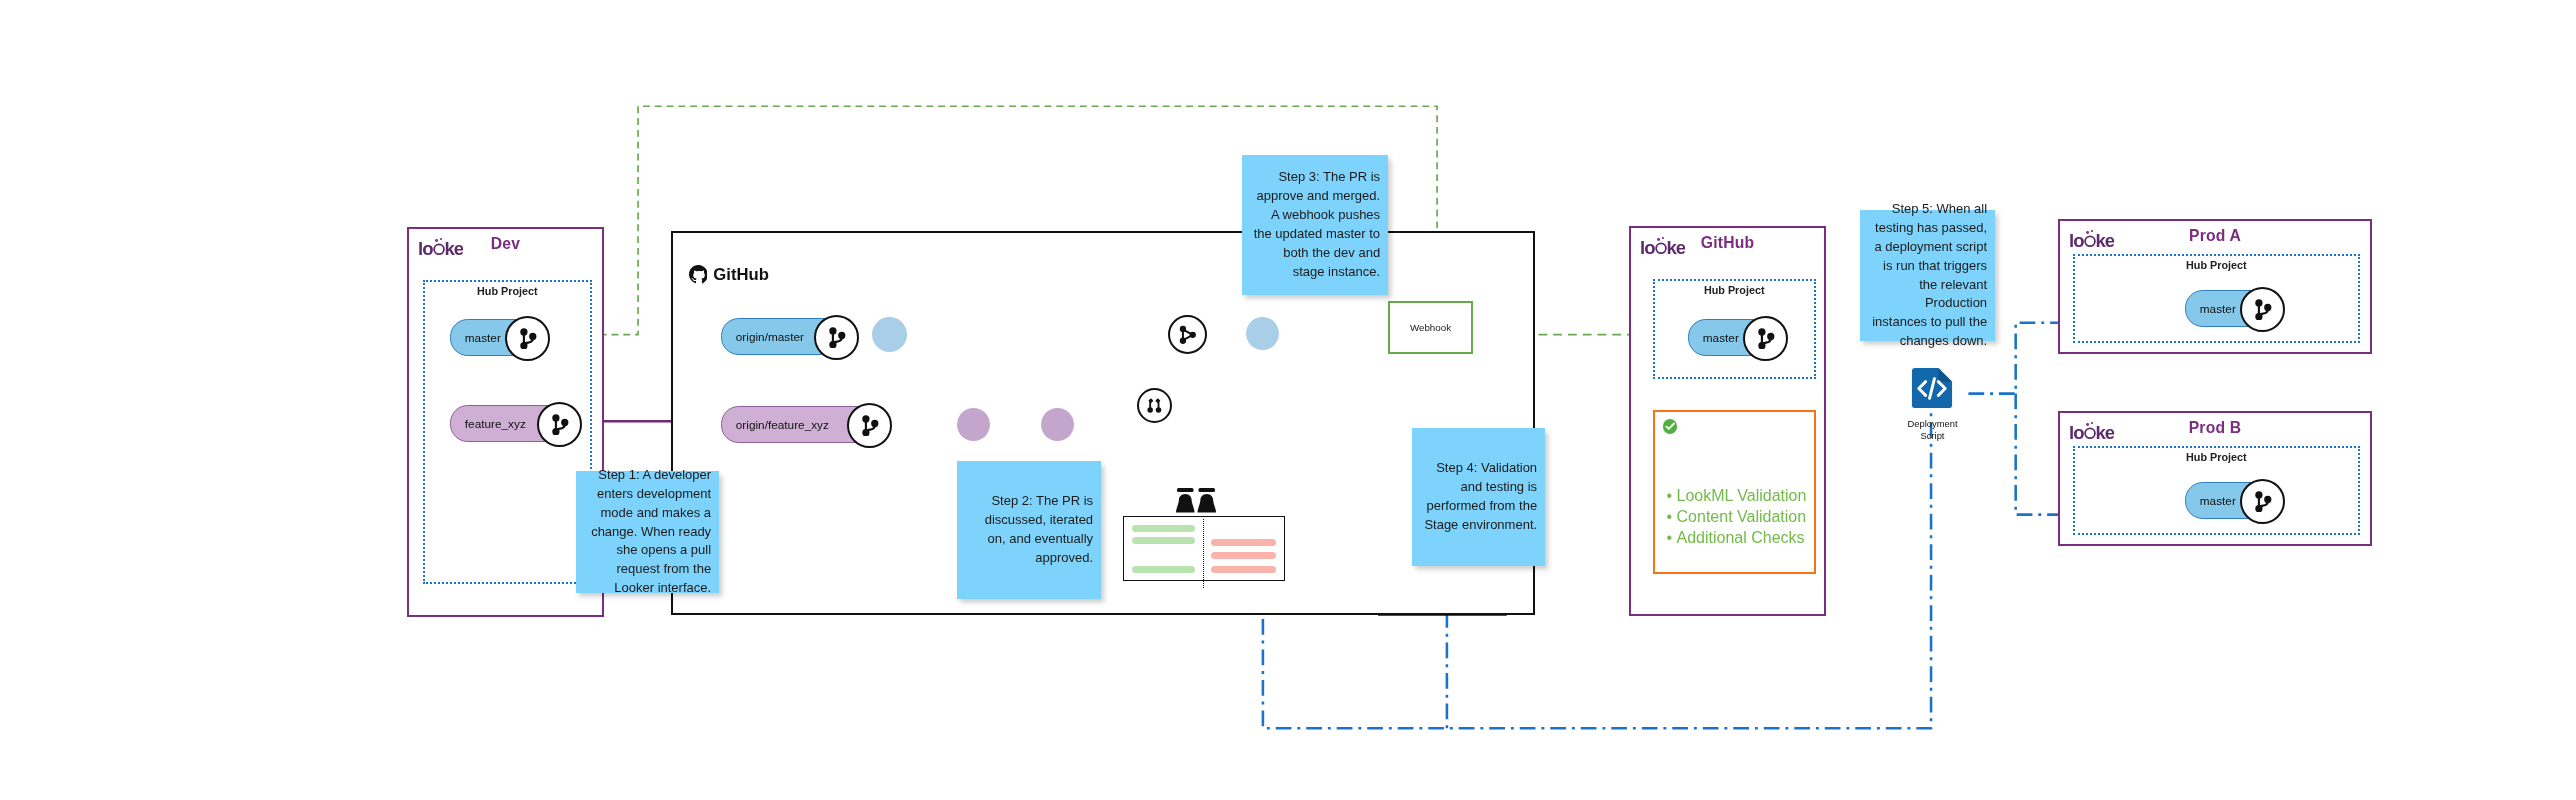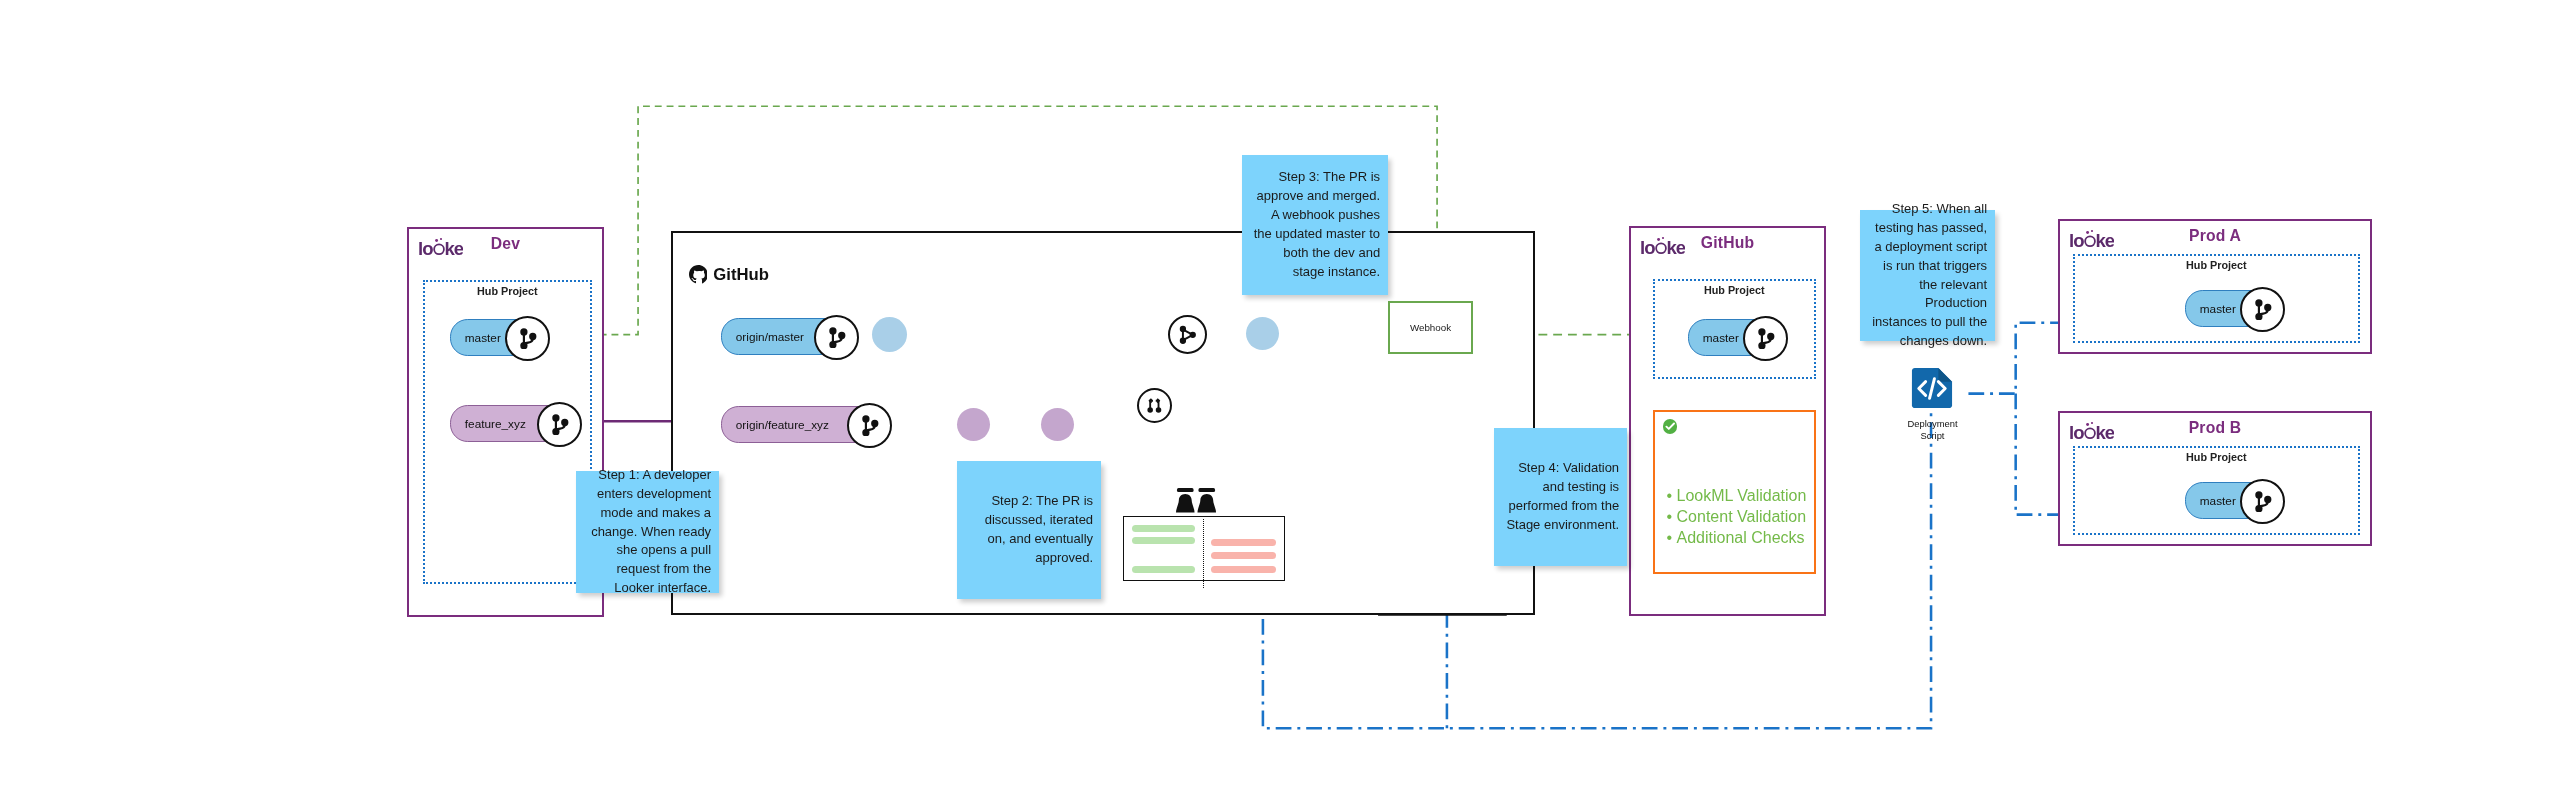--- a/index.html
+++ b/index.html
@@ -440,21 +440,21 @@
   </div>
 
   <div class="abs note" style="left:957px;top:461px;width:144px;height:138px;">
     <span>Step 2: The PR is discussed, iterated on, and eventually approved.</span>
   </div>
 
   <div class="abs note" style="left:1242px;top:155px;width:146px;height:140px;">
     <span>Step 3: The PR is approve and merged. A webhook pushes the updated master to both the dev and stage instance.</span>
   </div>
 
-  <div class="abs note" style="left:1494px;top:428px;width:133px;height:138px;">
+  <div class="abs note" style="left:1412px;top:428px;width:133px;height:138px;">
     <span>Step 4: Validation and testing is performed from the Stage environment.</span>
   </div>
 
   <div class="abs note" style="left:1860px;top:210px;width:135px;height:131px;">
     <span>Step 5: When all testing has passed, a deployment script is run that triggers the relevant Production instances to pull the changes down.</span>
   </div>
 
 </div>
 
 

